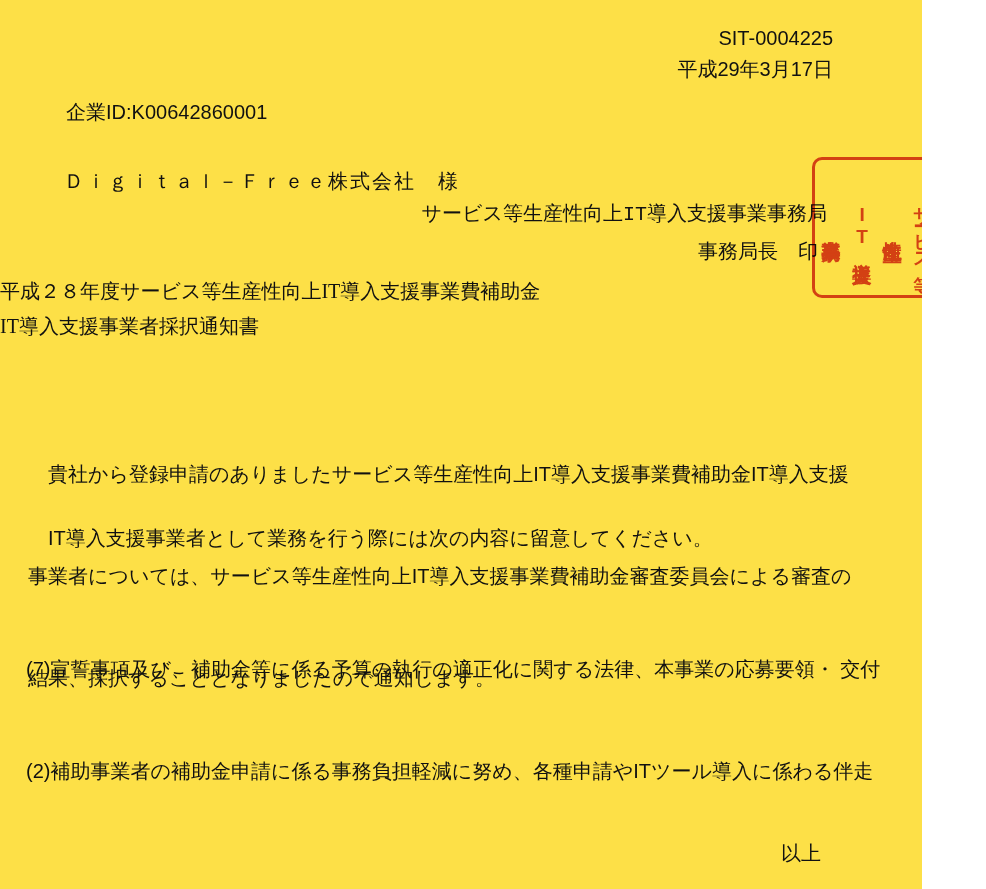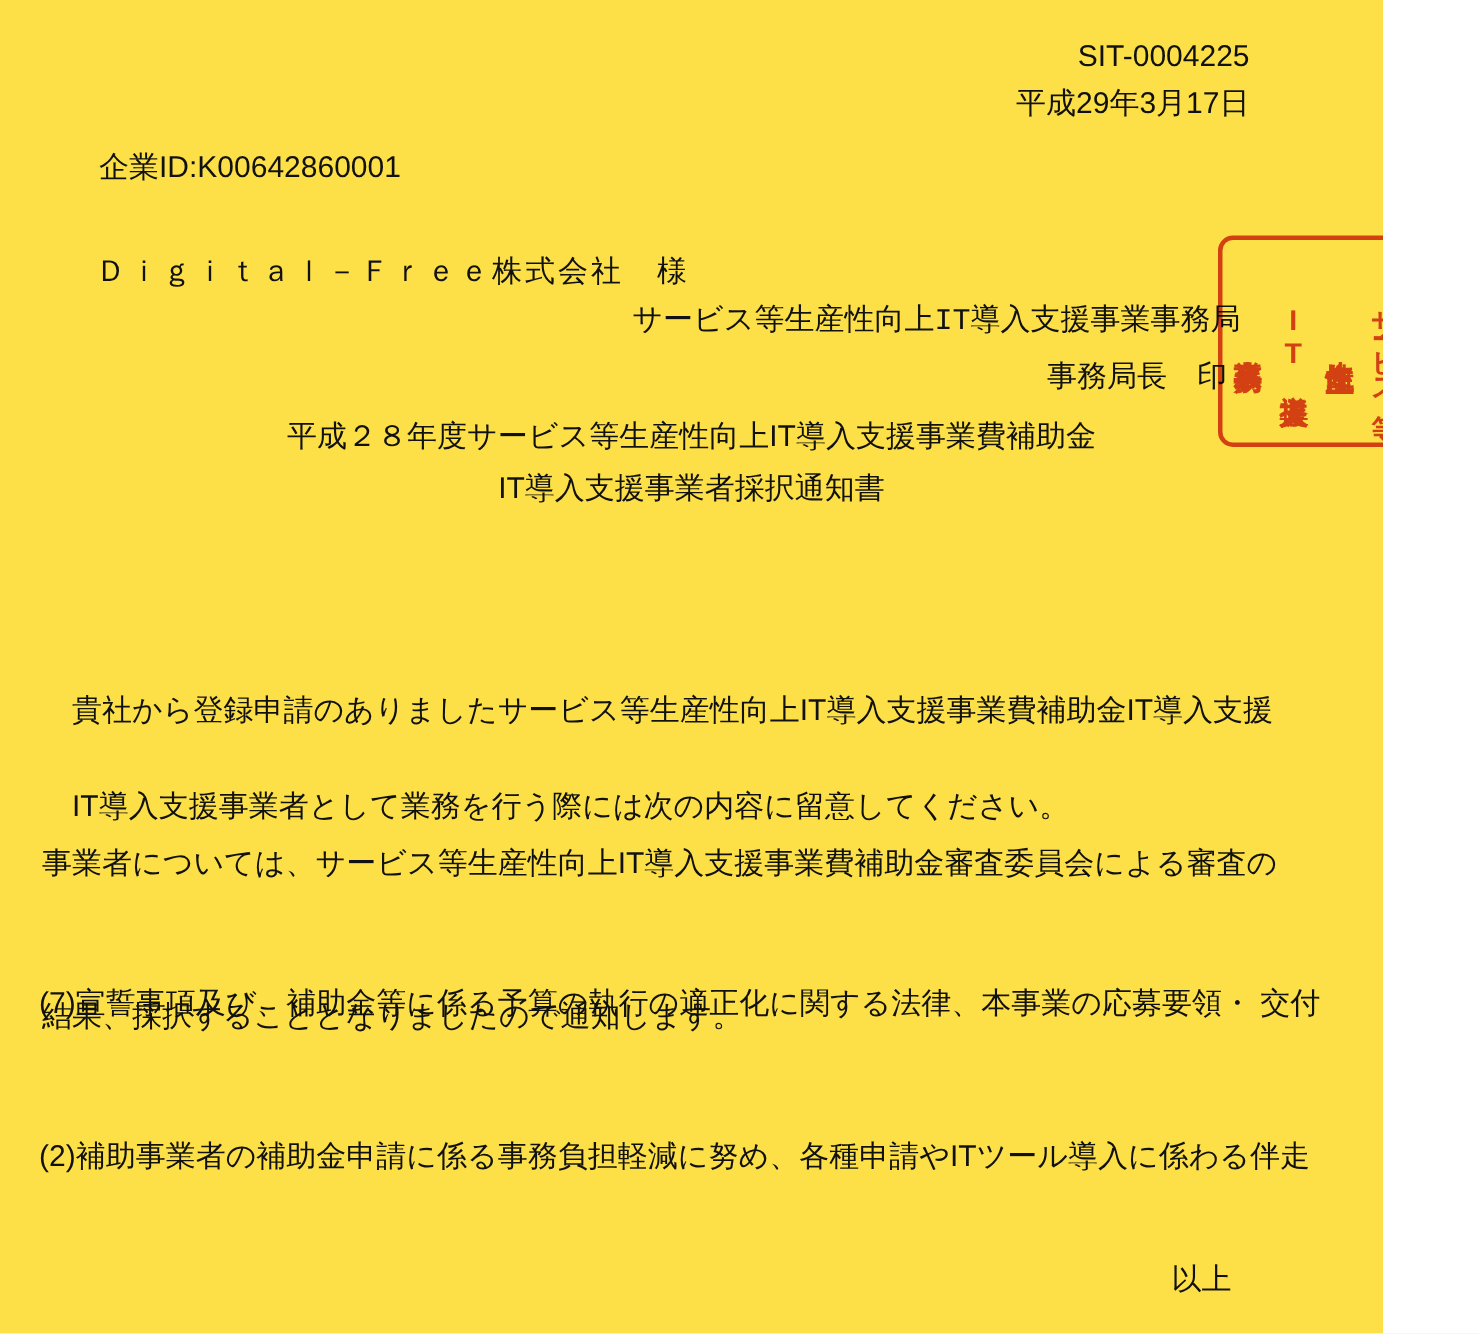--- a/index.html
+++ b/index.html
@@ -7,21 +7,21 @@
     width:986px;height:889px;background:#ffffff;
     font-family:"Liberation Sans","DejaVu Sans",sans-serif;
     color:#111111;
   }
   .page{
     position:relative;width:922px;height:889px;background:#fde047;overflow:hidden;
     font-size:20px;
   }
   .abs{position:absolute;line-height:28px;white-space:pre;}
   .right{text-align:right;}
-  .center{left:0;width:100%;text-align:center;}
+  .center{left:0;width:100%;text-align:left;font-family:Liberation Serif, serif;}
 
   #doc-number{top:24px;right:89px;}
   #issue-date{top:55px;right:89px;}
   #company-id{top:98px;left:66px;}
   #recipient{top:133px;left:64px;letter-spacing:2px;margin-top:34px;}
   #sender-org{top:201px;right:95px;font-family:Liberation Mono, monospace;}
   #sender-signer{top:237px;right:104px;}
   #title-line1{top:277px;}
   #title-line2{top:312px;}
 

